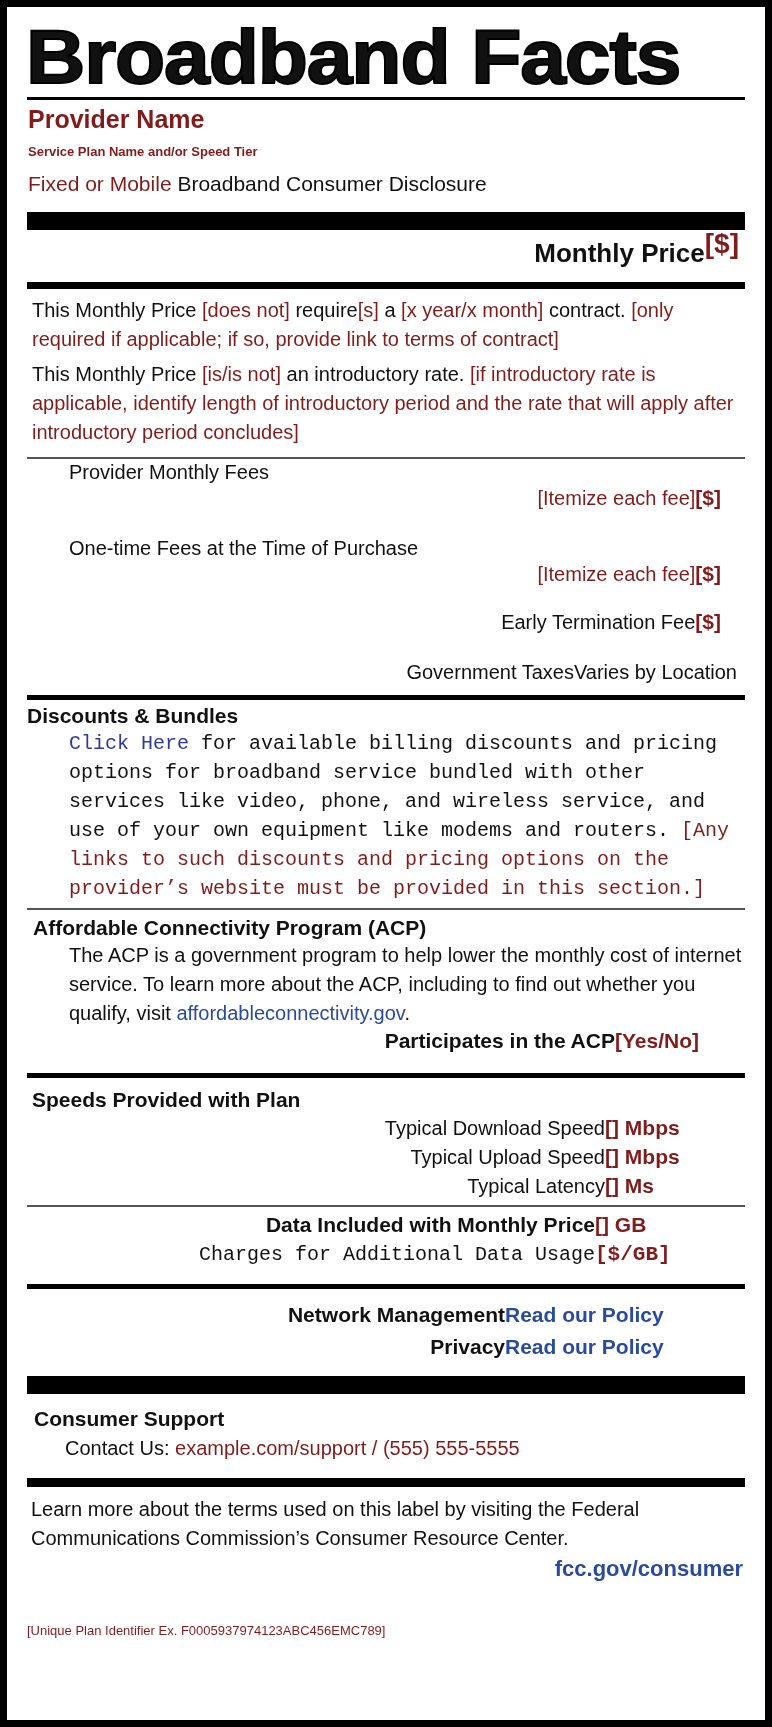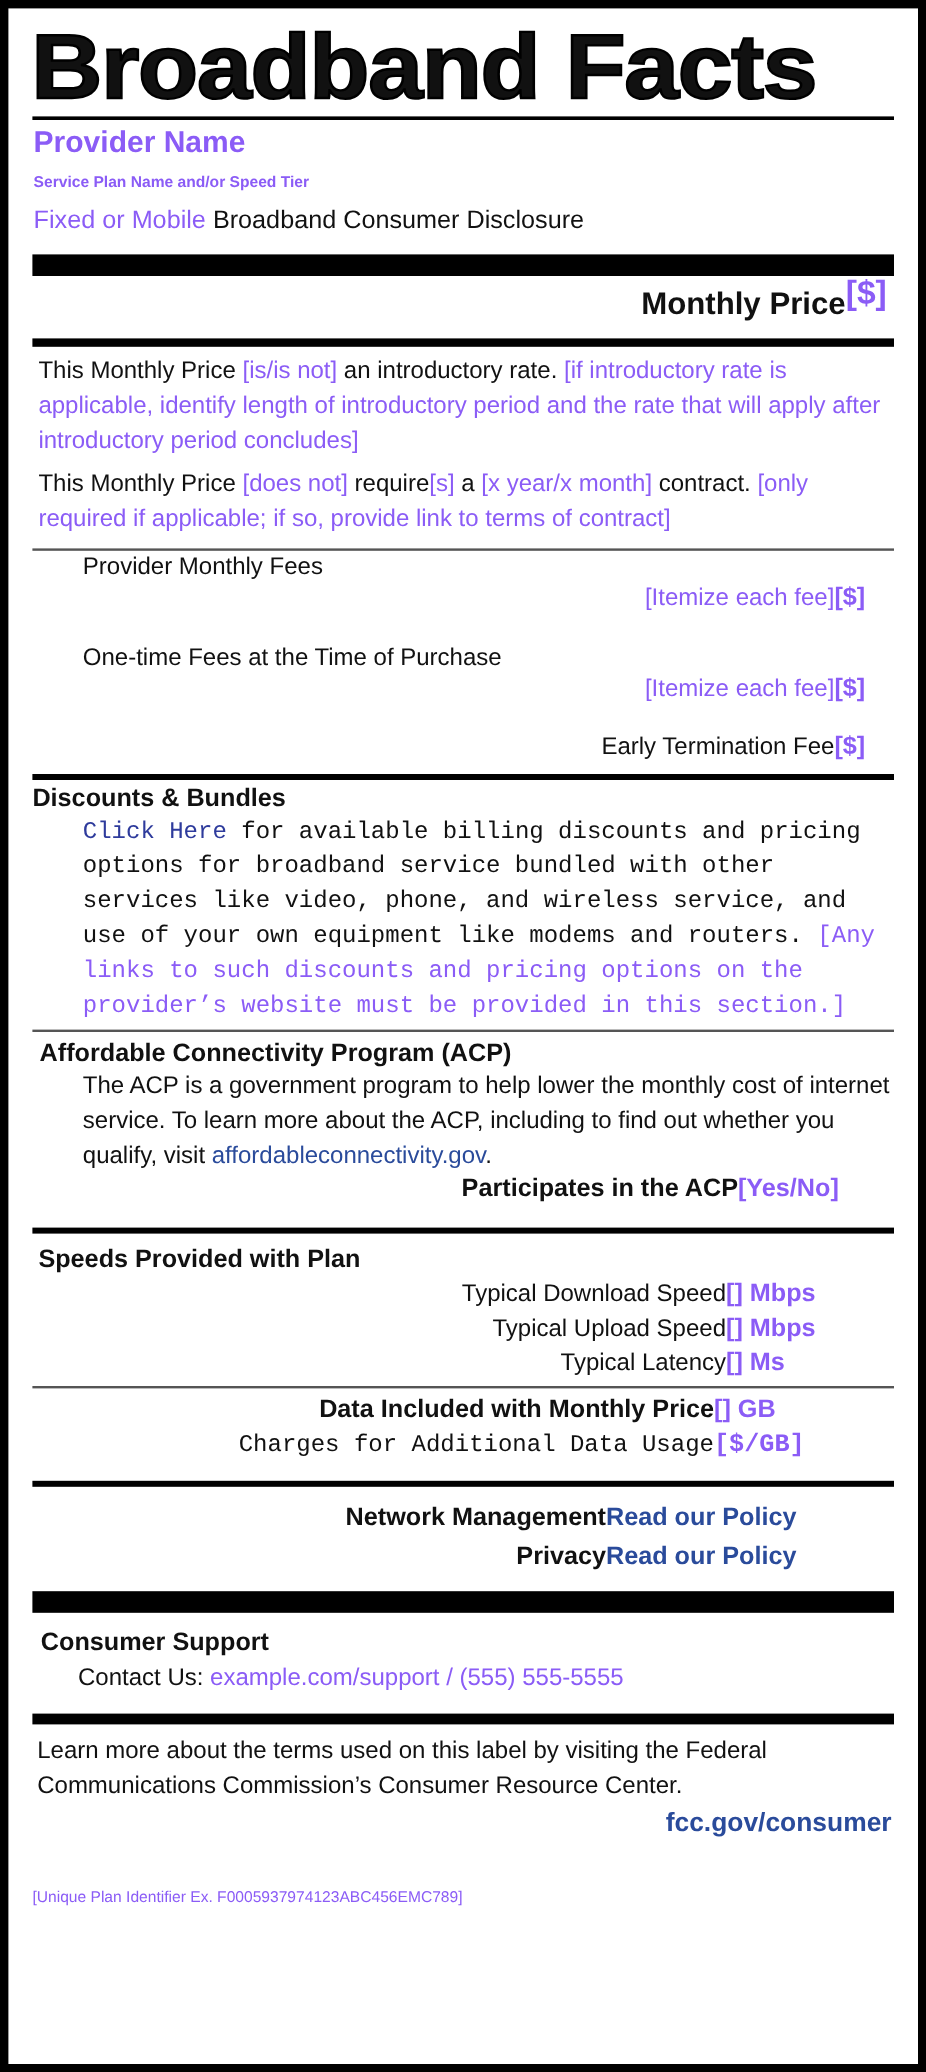--- a/index.html
+++ b/index.html
@@ -7,21 +7,21 @@
   .label {
     position: relative;
     box-sizing: border-box;
     width: 772px; height: 1727px;
     border: 7px solid #000;
     background: #fff;
     font-family: "Liberation Sans", sans-serif;
     color: #111;
     padding: 0 20px 0 15px;
   }
-  .red { color: #8b5cf6; }
+  .red { color: #7f1d1d; }
   .blue { color: #2a4b9b; }
   .title {
     font-family: "Liberation Sans", sans-serif;
     font-weight: 900;
     font-size: 76px;
     letter-spacing: -1px;
     line-height: 1;
     margin: 12px 0 0 0;
     transform: scaleX(1.08);
     transform-origin: left;
@@ -62,25 +62,25 @@
   </div>
 
   <div class="rule-heavy" style="margin:14px 0 0 5px;"></div>
 
   <div class="row" style="padding:8px 6px 0 12px;height:38px;">
     <span class="h2" style="font-size:26px;">Monthly Price</span>
     <span class="red" style="font-weight:bold;font-size:28px;align-self:flex-start;margin-top:-10px;">[$]</span>
   </div>
   <div class="rule-med" style="margin:6px 0 0 5px;height:7px;"></div>
 
+  <div class="body" style="padding:7px 0 0 10px;">
+    <span>This Monthly Price </span><span class="red">[does not]</span><span> require</span><span class="red">[s]</span><span> a </span><span class="red">[x year/x month]</span><span> contract. </span><span class="red">[only required if applicable; if so, provide link to terms of contract]</span>
+  </div>
   <div class="body" style="padding:6px 0 0 10px;">
     <span>This Monthly Price </span><span class="red">[is/is not]</span><span> an introductory rate. </span><span class="red">[if introductory rate is applicable, identify length of introductory period and the rate that will apply after introductory period concludes]</span>
-  </div>
-  <div class="body" style="padding:7px 0 0 10px;">
-    <span>This Monthly Price </span><span class="red">[does not]</span><span> require</span><span class="red">[s]</span><span> a </span><span class="red">[x year/x month]</span><span> contract. </span><span class="red">[only required if applicable; if so, provide link to terms of contract]</span>
   </div>
 
   <div class="rule-mid" style="margin:10px 0 0 5px;"></div>
 
   <div class="body indent1" style="line-height:26px;margin-left:10px;">Provider Monthly Fees</div>
   <div class="row" style="padding-right:24px;">
     <span class="body red indent2" style="line-height:26px;margin-left:10px;">[Itemize each fee]</span>
     <span class="val red">[$]</span>
   </div>
 
@@ -88,20 +88,24 @@
   <div class="row" style="padding-right:24px;">
     <span class="body red indent2" style="line-height:26px;margin-left:10px;">[Itemize each fee]</span>
     <span class="val red">[$]</span>
   </div>
 
   <div class="row" style="padding-right:24px;margin-top:22px;">
     <span class="body indent1" style="line-height:26px;margin-left:10px;">Early Termination Fee</span>
     <span class="val red">[$]</span>
   </div>
 
+  <div class="row" style="padding-right:8px;margin-top:24px;">
+    <span class="body indent1" style="line-height:26px;margin-left:10px;">Government Taxes</span>
+    <span class="body" style="line-height:26px;">Varies by Location</span>
+  </div>
 
   <div class="rule-med" style="margin:10px 0 0 5px;height:5px;"></div>
 
   <div class="h3" style="padding:3px 0 0 5px;line-height:26px;">Discounts &amp; Bundles</div>
   <div class="body" style="padding-left:47px;font-family:Liberation Mono, monospace;">
     <a href="#" class="blue" style="color:#2e3b9c;">Click Here</a><span> for available billing discounts and pricing options for broadband service bundled with other services like video, phone, and wireless service, and use of your own equipment like modems and routers. </span><span class="red">[Any links to such discounts and pricing options on the provider’s website must be provided in this section.]</span>
   </div>
 
   <div class="rule-mid" style="margin:5px 0 0 5px;"></div>
 

